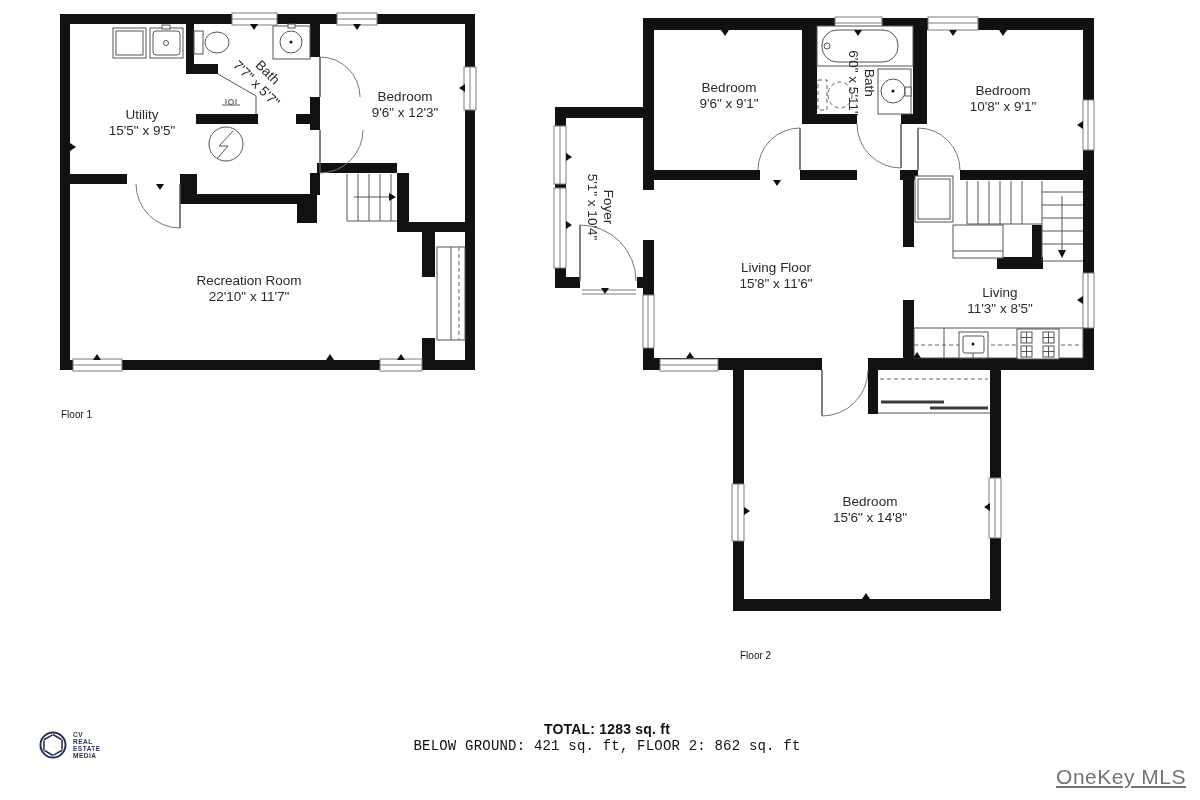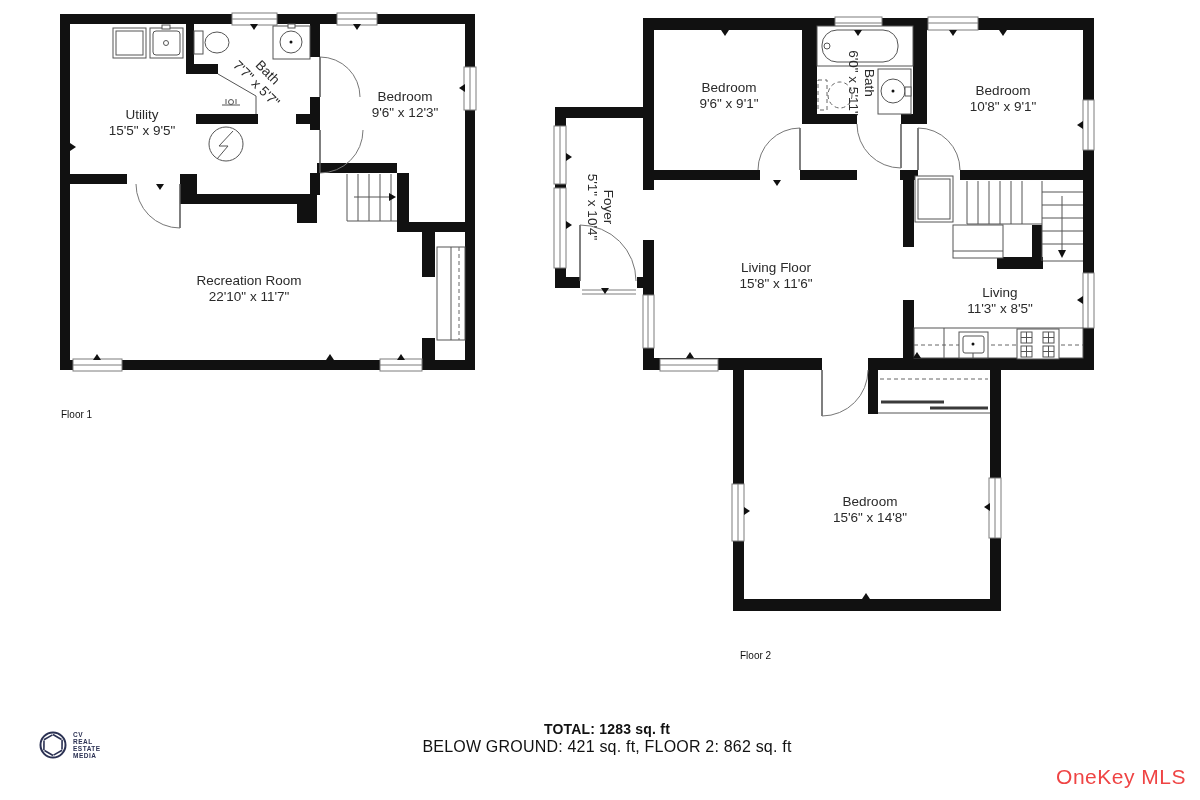--- a/index.html
+++ b/index.html
@@ -16,27 +16,27 @@
   .dash{stroke:#666;stroke-width:1;fill:none;stroke-dasharray:4 3;}
   .tick{fill:#111;stroke:none;}
   .slider{stroke:#3a3a3a;stroke-width:3;fill:none;}
   .rlabel{position:absolute;transform:translate(-50%,-50%);text-align:center;
           font-size:13.5px;line-height:15.5px;color:#2a2a2a;white-space:nowrap;}
   .rlabel.rot45{transform:translate(-50%,-50%) rotate(45deg);}
   .rlabel.rot90{transform:translate(-50%,-50%) rotate(90deg);}
   .floor-tag{position:absolute;font-size:10px;color:#111;}
   .summary{position:absolute;left:0;right:0;top:721px;text-align:center;color:#111;padding-left:14px;}
   .summary .tot{font-size:14px;font-weight:bold;letter-spacing:.2px;}
-  .summary .ln{font-size:16px;letter-spacing:.2px;margin-top:1px;}
+  .summary .ln{font-size:14px;letter-spacing:.2px;margin-top:1px;font-family:Liberation Mono, monospace;}
   .summary .disc{font-size:9.5px;color:#333;margin-top:8px;}
   .brand{position:absolute;left:38px;top:730px;display:flex;align-items:center;gap:5px;}
   .brand .txt{display:flex;flex-direction:column;font-size:6.5px;font-weight:bold;
               letter-spacing:.5px;line-height:7px;color:#2b3153;}
   .watermark{position:absolute;right:14px;top:765px;font-size:21px;
-             color:#ef4444;letter-spacing:.5px;}
+             color:#737373;letter-spacing:.5px;text-decoration:underline;}
 </style>
 </head>
 <body>
 
 <svg id="plan-svg" width="1200" height="800" viewBox="0 0 1200 800">
 
   <g>
     <g>
       <rect class="wall" x="60" y="14" width="415" height="10"></rect>
       <rect class="wall" x="60" y="14" width="10" height="356"></rect>

